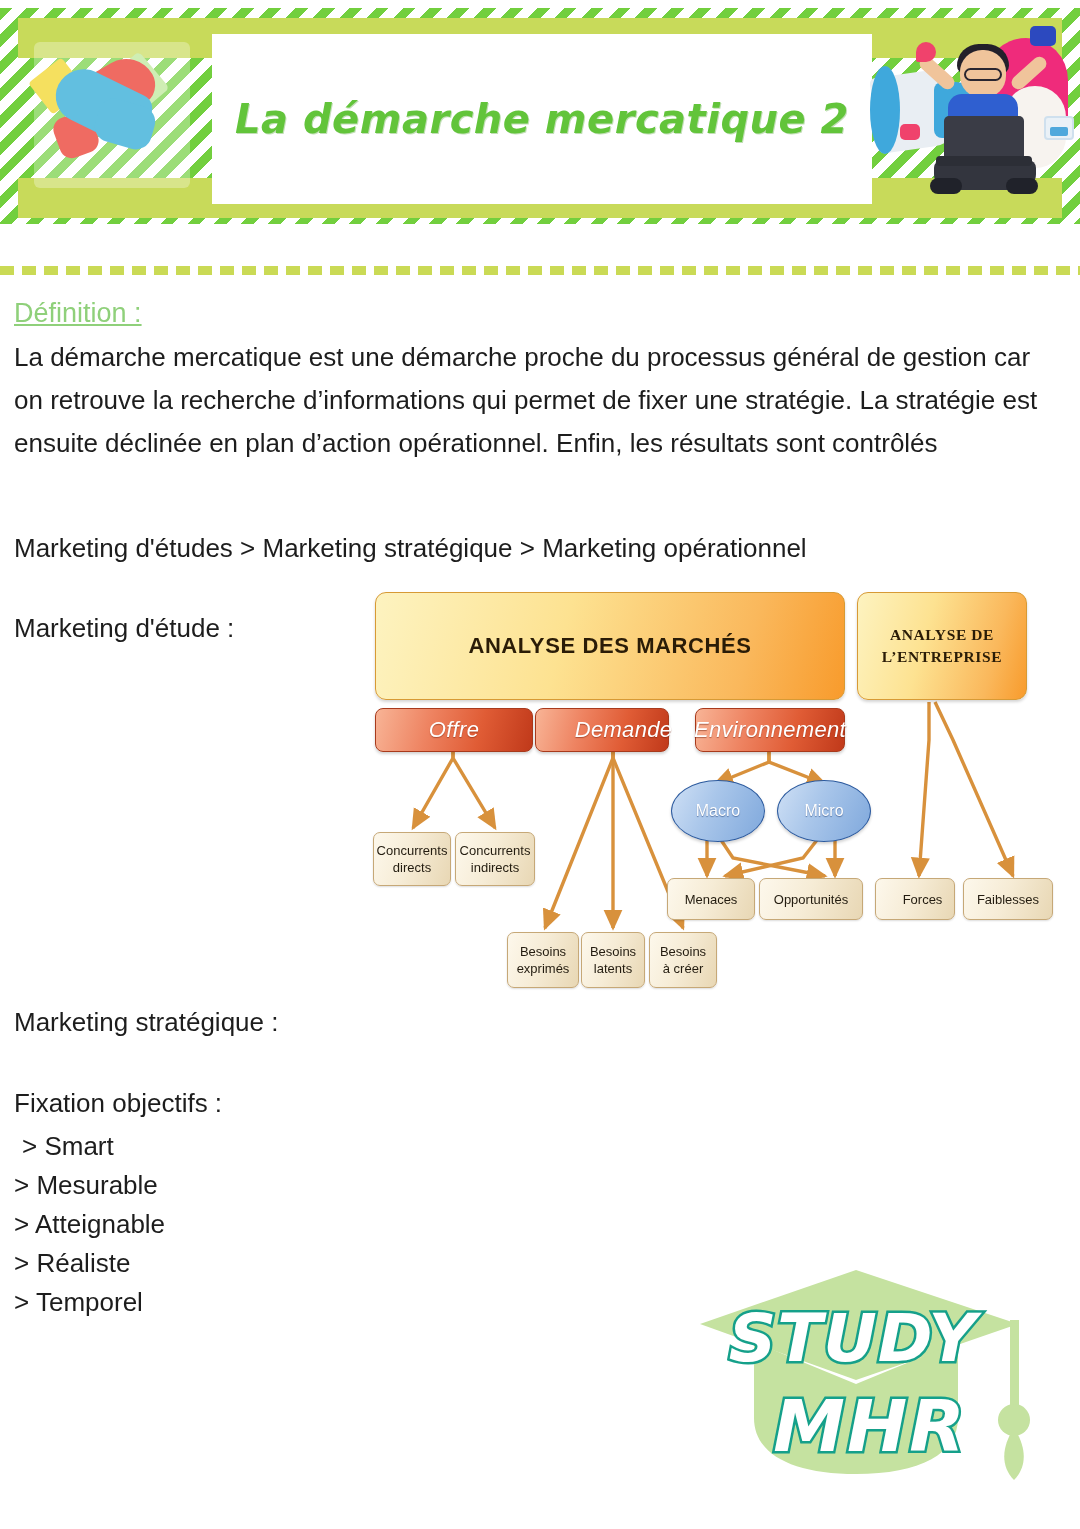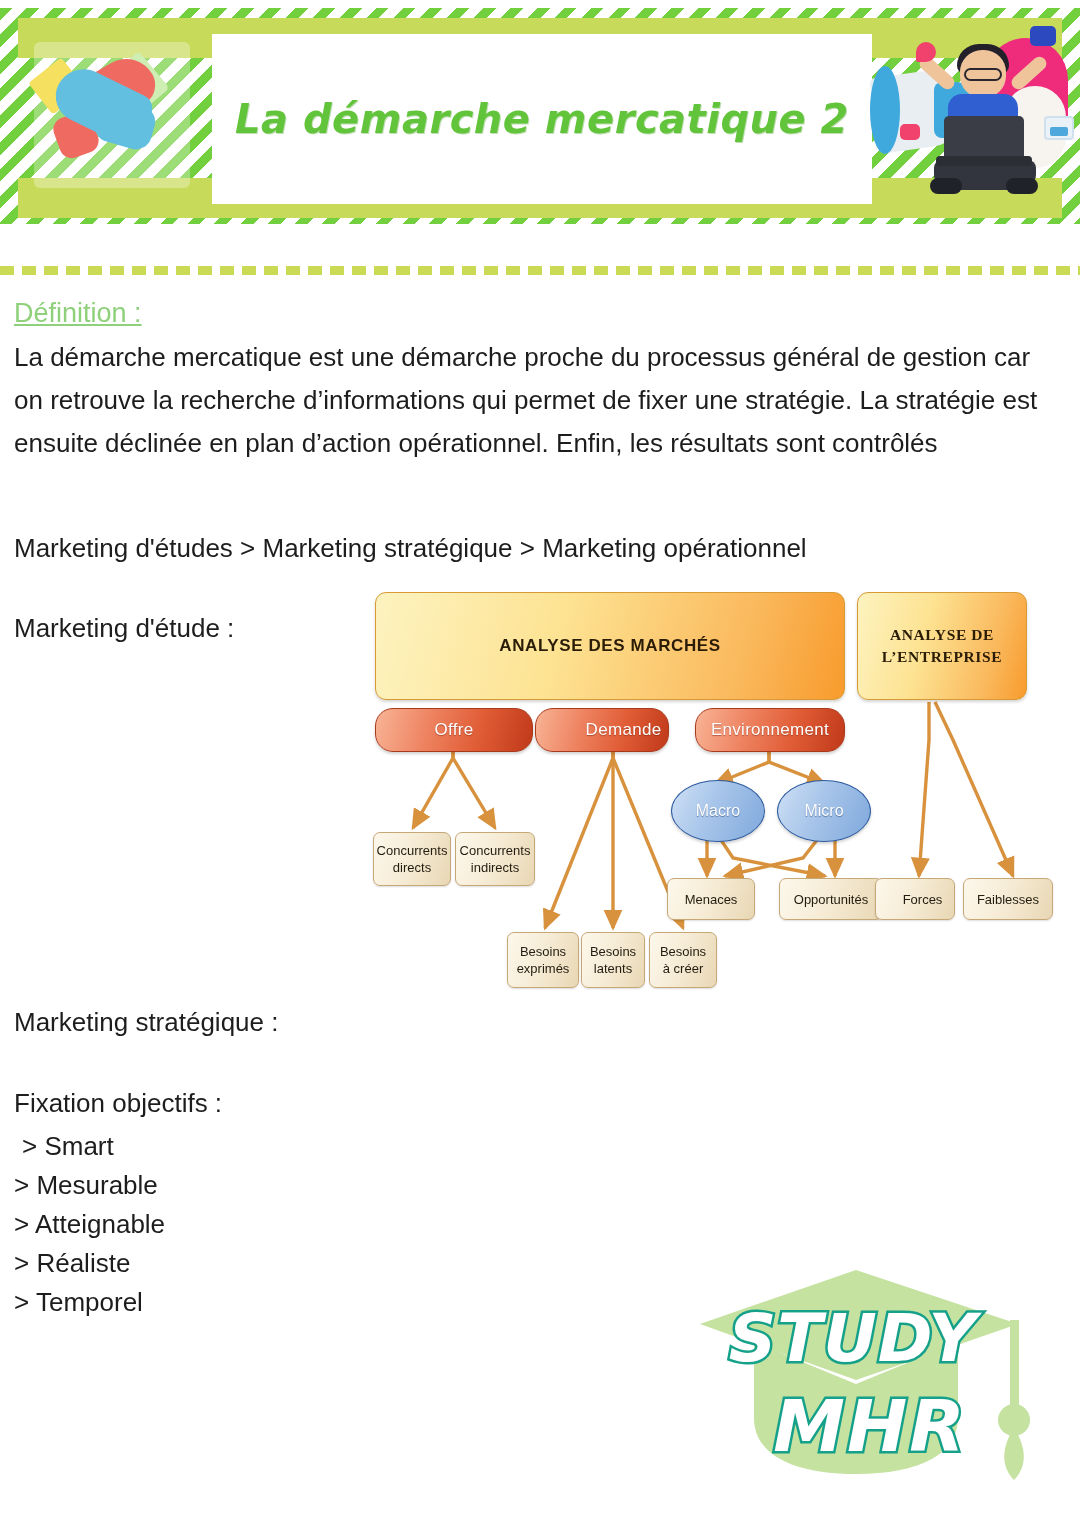--- a/index.html
+++ b/index.html
@@ -144,30 +144,31 @@
   .diagram { position:absolute; left:373px; top:590px; width:657px; height:398px; }
   .dg-svg { position:absolute; left:0; top:0; width:657px; height:398px; }
   .node {
     position:absolute; display:flex; align-items:center; justify-content:center;
     text-align:center; z-index:3;
   }
   .node-amber {
     border:1px solid #d79a35; border-radius:11px;
     background:linear-gradient(105deg, #fdf0b5 0%, #fde08a 38%, #fcc košík 0%, #f9ae45 82%, #f79a2e 100%);
     background:linear-gradient(105deg, #fdf3c0 0%, #fde291 40%, #fab85c 78%, #f89b2c 100%);
-    color:#2a1c07; font-size:17px; font-weight:bold; letter-spacing:.6px;
+    color:#2a1c07; font-size:22px; font-weight:bold; letter-spacing:.6px;
     box-shadow:0 2px 3px rgba(0,0,0,.17);
   }
   .node-amber.small { font-size:15.5px; line-height:22px; }
   .node-red {
-    border:1px solid #a83a1c; border-radius:18px;
+    border:1px solid #a83a1c; border-radius:8px;
     background:linear-gradient(105deg, #f8b496 0%, #ee8361 34%, #e05c35 66%, #c0391a 100%);
-    color:#ffffff; font-size:17px; letter-spacing:.3px;
+    color:#ffffff; font-size:22px; letter-spacing:.3px;
     text-shadow:0 1px 1px rgba(110,30,10,.5);
     box-shadow:0 2px 3px rgba(0,0,0,.18);
+    font-style:italic;
   }
   .node-cream {
     border:1px solid #c6a877; border-radius:7px;
     background:linear-gradient(110deg, #fdf8ec 0%, #f6ecd6 46%, #e8d7b4 100%);
     color:#231c10; font-size:13px; line-height:17px;
     box-shadow:0 1px 2px rgba(0,0,0,.14);
   }
   .node-ellipse {
     border:1px solid #2c5a9e; border-radius:50%;
     background:linear-gradient(115deg, #cfe0f5 0%, #a9c6ea 42%, #7fa8dc 100%);
@@ -310,21 +311,21 @@
     <div class="node node-cream" style="left:208px; top:342px; width:64px; height:56px; flex-direction:column;">
       <span>Besoins</span>
       <span>latents</span>
     </div>
     <div class="node node-cream" style="left:276px; top:342px; width:68px; height:56px; flex-direction:column;">
       <span>Besoins</span>
       <span>à créer</span>
     </div>
 
     <div class="node node-cream" style="left:294px; top:288px; width:88px; height:42px;">Menaces</div>
-    <div class="node node-cream" style="left:386px; top:288px; width:104px; height:42px;margin-left:20px;">Opportunités</div>
+    <div class="node node-cream" style="left:386px; top:288px; width:104px; height:42px;">Opportunités</div>
     <div class="node node-cream" style="left:502px; top:288px; width:80px; height:42px;padding-left:15px;">Forces</div>
     <div class="node node-cream" style="left:590px; top:288px; width:90px; height:42px;">Faiblesses</div>
   </div>
 
   <div class="logo">
     <svg class="logo-svg" viewBox="0 0 372 246">
       <path d="M12,56 L168,2 L330,56 L168,112 Z" fill="#c5e2a0"></path>
       <path d="M66,74 L66,150 C66,186 104,206 168,206 C232,206 270,186 270,150 L270,74 L168,116 Z" fill="#c5e2a0"></path>
       <rect x="322" y="52" width="9" height="88" fill="#c5e2a0"></rect>
       <ellipse cx="326" cy="152" rx="16" ry="16" fill="#c5e2a0"></ellipse>

